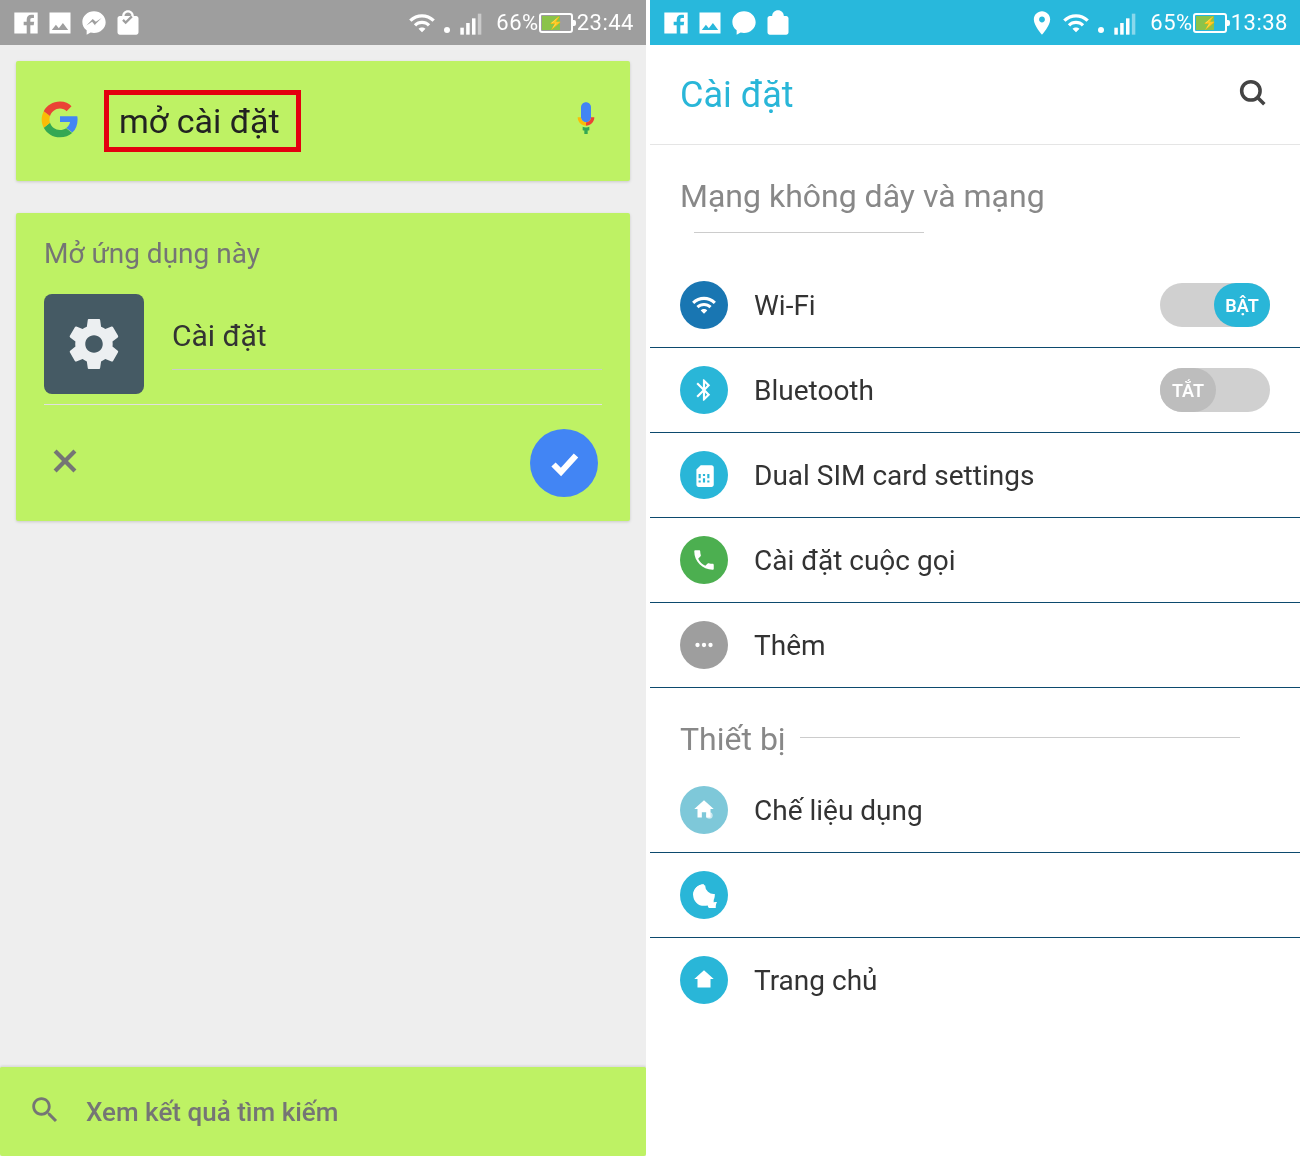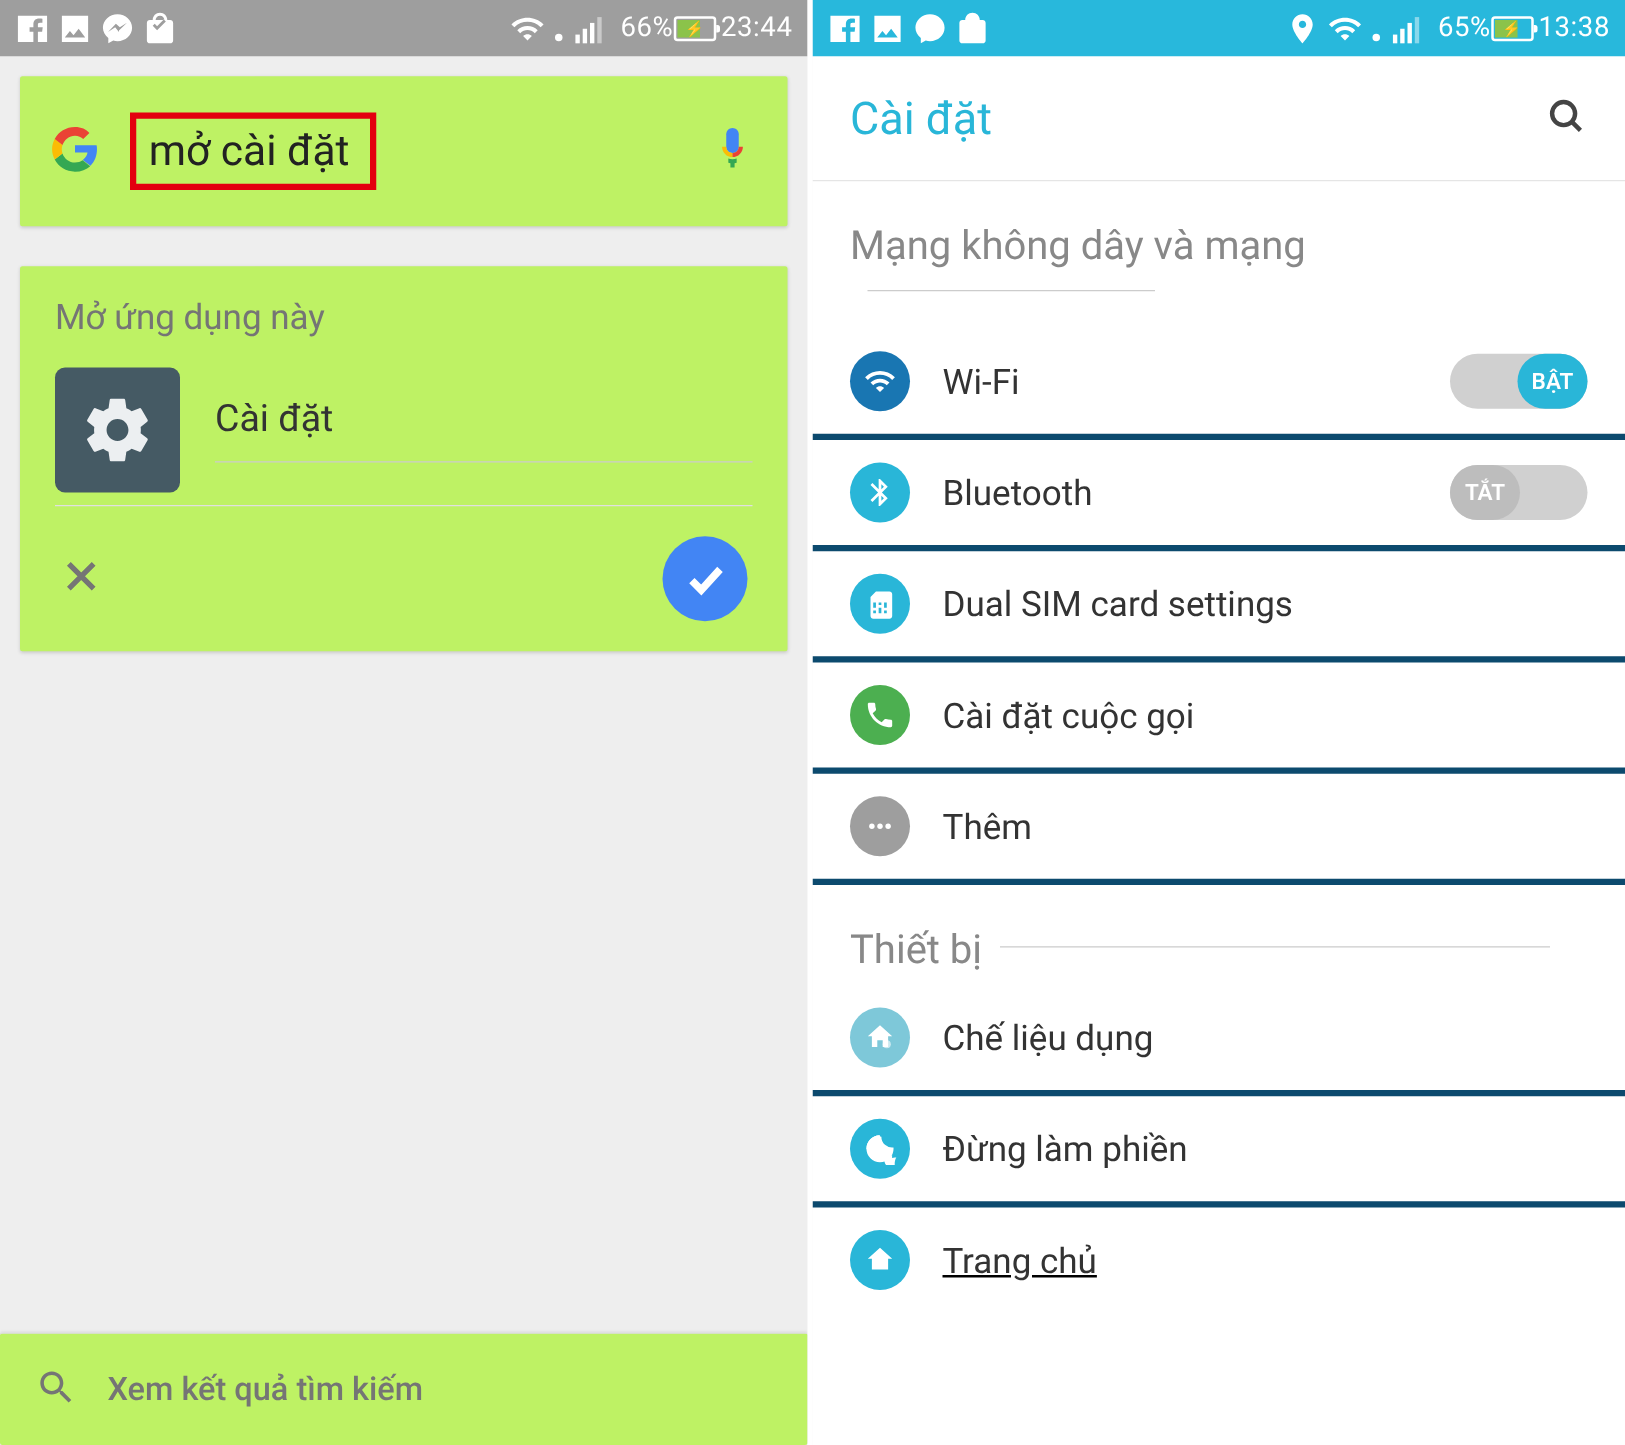--- a/index.html
+++ b/index.html
@@ -103,23 +103,23 @@
     content:""; position:absolute; left:calc(30px + 0px); right:30px; bottom:18px;
     height:1px; background:transparent;
   }
   .section-header .line{
     display:inline-block; vertical-align:middle; height:1px; background:#ccc; width:230px; margin-left:14px; position:relative; top:-4px;
   }
   .section-header.short .line{width:440px;}
 
   .setting-row{
     display:flex; align-items:center; padding:18px 30px;
-    border-bottom:5px solid #0c4a6e; gap:26px; min-height:84px;
-  }
-  .setting-row:last-child{border-bottom:none;text-decoration:underline;}
+    border-bottom:1px solid #0c4a6e; gap:26px; min-height:84px;
+  }
+  .setting-row:last-child{border-bottom:none;}
   .s-icon{
     width:48px;height:48px;border-radius:50%;display:flex;align-items:center;justify-content:center;flex-shrink:0;
   }
   .s-icon svg{width:26px;height:26px;fill:#fff;}
   .s-label{font-size:28px;color:#333;flex:1;}
   .toggle{
     width:110px;height:44px;border-radius:22px;background:#d0d0d0;position:relative;
     display:flex;align-items:center;
   }
   .toggle .knob{
@@ -384,21 +384,20 @@
     <div class="s-label">Chế liệu dụng</div>
   </div>
 
   <div class="setting-row">
     <div class="s-icon c-dnd">
         <svg viewBox="0 0 24 24">
           <path d="M11.1 12.08c-2.33-4.51-.5-8.48.53-10.07C6.27 2.2 1.98 6.59 1.98 12c0 .14.02.28.02.42.62-.27 1.29-.42 2-.42 1.66 0 3.18.83 4.1 2.15 1.5-1.64 3.59-2.17 3-2.07zm9.84 4.38c-.92 1.32-2.44 2.15-4.1 2.15-.71 0-1.38-.15-2-.42 0 .14.02.28.02.42 0 5.41 4.29 9.8 9.66 9.99-1.03-1.59-2.86-5.56-.53-10.07-.59.1 1.5.43 3 2.07-.92-1.32-2.44-2.15-4.1-2.15-.66 0-1.29.13-1.87.37l-.08-.36z"></path>
           <path d="M12 2a10 10 0 1 0 10 10c0-.34-.02-.67-.05-1A8 8 0 0 1 13 3.05c-.33-.03-.66-.05-1-.05z"></path>
         </svg>
       </div>
-    <div class="s-label">Đừng làm phiền</div>
   </div>
 
   <div class="setting-row" style="border-bottom:none">
     <div class="s-icon c-home">
         <svg viewBox="0 0 24 24">
           <path d="M12 3l9 8h-3v8H6v-8H3l9-8z"></path>
         </svg>
       </div>
     <div class="s-label">Trang chủ</div>
   </div>

